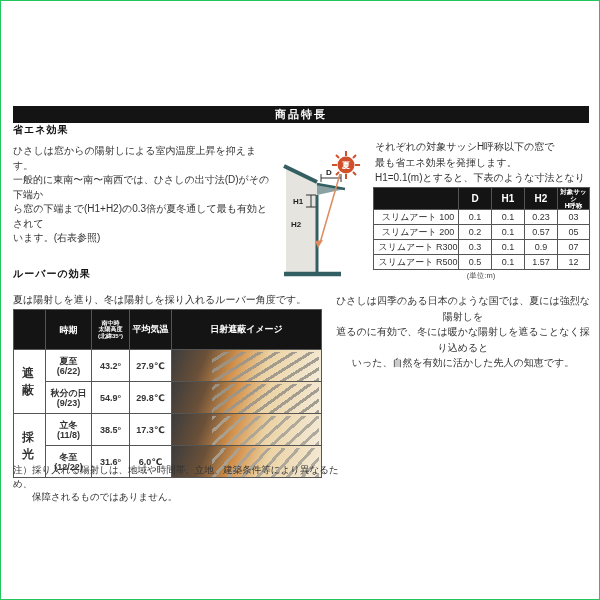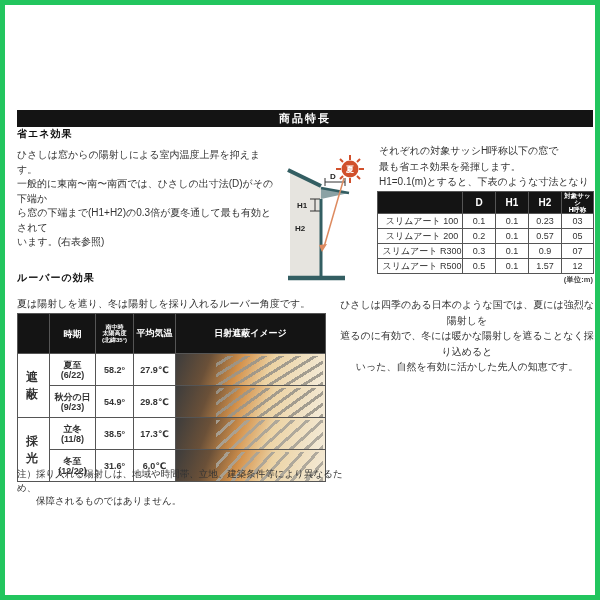--- a/index.html
+++ b/index.html
@@ -1,19 +1,19 @@
 <!DOCTYPE html>
 <html><head>
 <meta charset="utf-8">
 <style>
   * { margin:0; padding:0; box-sizing:border-box; }
   html,body { background:#fff; }
   .page {
     position:relative; width:600px; height:600px;
-    background:#ffffff; border:5px solid #22c55e;
+    background:#ffffff; border:1px solid #22c55e;
     font-family:"Liberation Sans","DejaVu Sans",sans-serif;
     color:#333; overflow:hidden;
   }
   .pre { white-space:pre-line; }
 
   
   .section-bar {
     position:absolute; left:12px; top:105px; width:576px; height:17px;
     background:#141414; color:#fff; font-size:11px; font-weight:bold;
     display:flex; align-items:center; justify-content:center; letter-spacing:2px;
@@ -37,21 +37,21 @@
   .th-dark { background:#141414; color:#fff; text-align:center; vertical-align:middle; }
 
   
   #sash-table { position:absolute; left:372px; top:186px; }
   #sash-table td, #sash-table th { height:15px; font-size:9px; text-align:center; }
   #sash-table .c-name { width:85px; text-align:center; padding-left:4px; }
   #sash-table .c-num  { width:33px; }
   #sash-table .c-h    { width:32px; }
   #sash-table th { height:22px; font-weight:bold; font-size:10px; }
   #sash-table th.small { font-size:6.5px; line-height:7px; font-weight:bold; }
-  #unit-note { position:absolute; left:372px; top:270px; width:216px; text-align:right; font-size:7.5px; color:#444;font-weight:bold; }
+  #unit-note { position:absolute; left:372px; top:270px; width:216px; text-align:center; font-size:7.5px; color:#444; }
 
   
   #louver-table { position:absolute; left:12px; top:308px; }
   #louver-table th { height:40px; font-size:9px; font-weight:bold; }
   #louver-table th.tiny { font-size:6px; line-height:6.5px; }
   #louver-table td { height:31px; font-size:9px; text-align:center; vertical-align:middle; background:#fff;font-weight:bold; }
   #louver-table .c-group { width:32px; font-weight:bold; font-size:12px; letter-spacing:3px; }
   #louver-table .c-period { width:46px; line-height:10px; }
   #louver-table .c-alt { width:38px; }
   #louver-table .c-temp { width:42px; }
@@ -192,21 +192,21 @@
       <th class="th-dark c-alt tiny pre">南中時
 太陽高度
 (北緯35°)</th>
       <th class="th-dark c-temp">平均気温</th>
       <th class="th-dark c-img">日射遮蔽イメージ</th>
     </tr>
     <tr>
       <td class="c-group" rowspan="2">遮 蔽</td>
       <td class="c-period pre">夏至
 (6/22)</td>
-      <td class="c-alt">58.2°</td>
+      <td class="c-alt">43.2°</td>
       <td class="c-temp">27.9℃</td>
       <td class="c-img">
             <div class="sun-img a1">
               <div class="slats"></div>
             </div>
           </td>
     </tr>
     <tr>
       <td class="c-period pre">秋分の日
 (9/23)</td>

